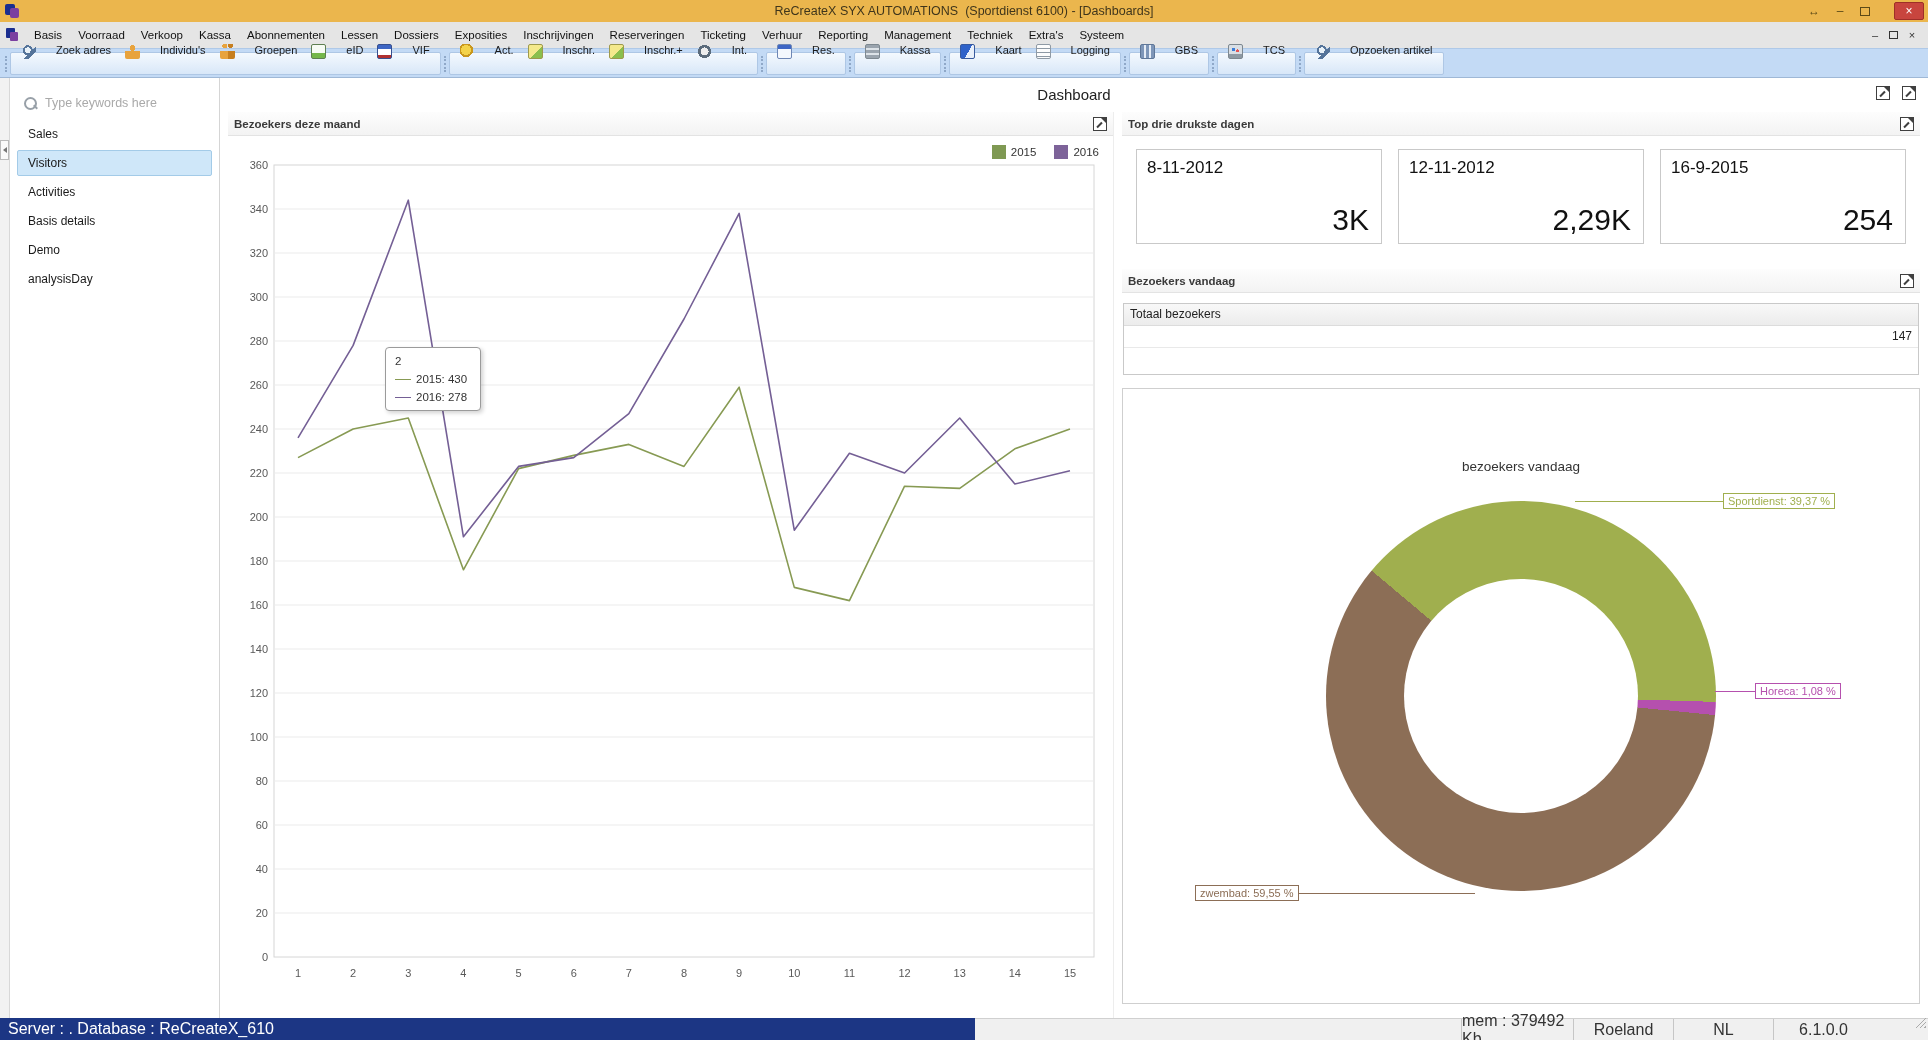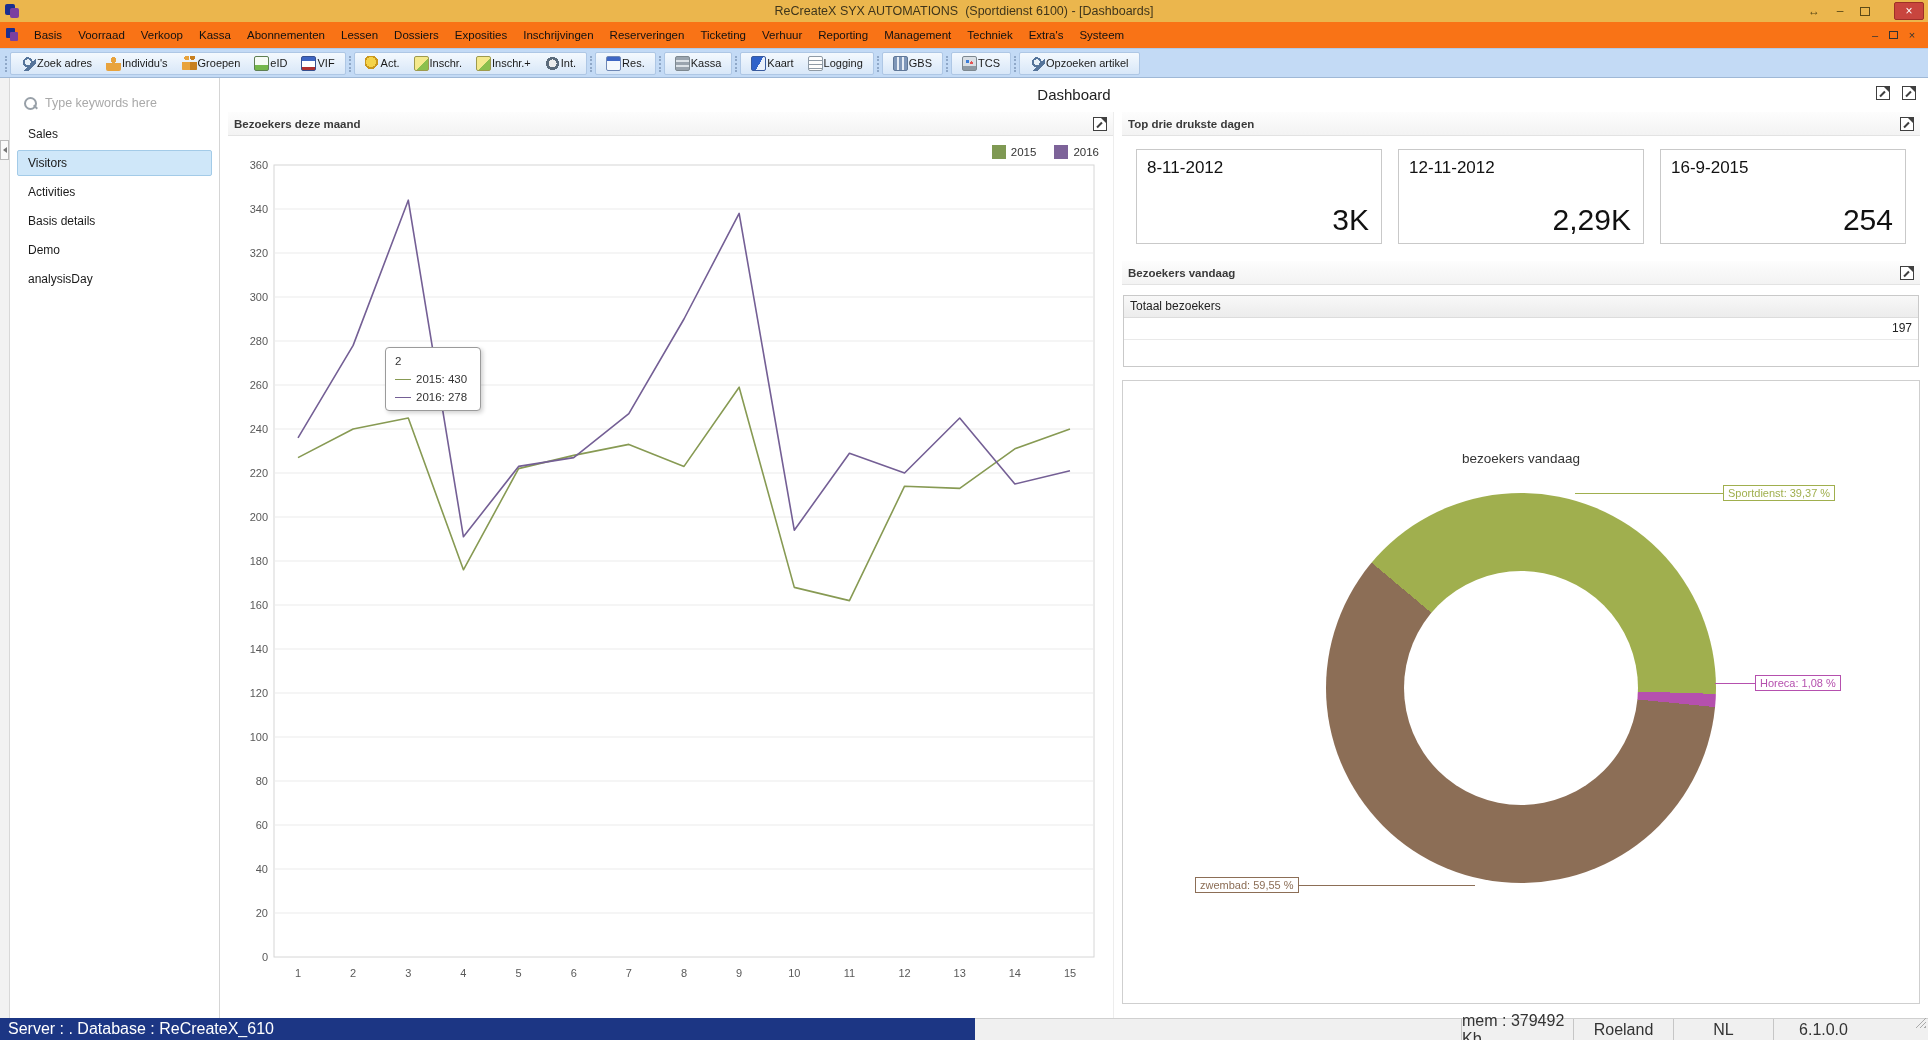--- a/index.html
+++ b/index.html
@@ -12,35 +12,35 @@
   .app-icon::before { content:""; position:absolute; left:0; top:0; width:10px; height:11px; background:#1B2E8F; border-radius:2px; }
   .app-icon::after { content:""; position:absolute; left:5px; top:4px; width:9px; height:10px; background:#7B3FA0; border-radius:2px; }
   .title-text { position:absolute; left:50%; transform:translateX(-50%); font-size:12.5px; color:#3F351B; white-space:pre; }
   .tb-controls { margin-left:auto; display:flex; align-items:center; gap:6px; padding-right:4px; }
   .tb-glyph { font-size:12px; color:#5C4A17; width:20px; text-align:center; cursor:default; }
   .restore-box { width:10px; height:9px; border:1px solid #5C4A17; background:transparent; margin:0 4px; }
   .close-btn { width:30px; height:18px; background:#C8453E; border:1px solid #9E2F28; border-radius:2px;
     color:#fff; font-size:12px; text-align:center; line-height:16px; margin-left:14px; }
 
   
-  .menubar { height:27px; background:#f97316; border-bottom:1px solid #AFC9E8; display:flex; align-items:center; padding:0 4px; }
+  .menubar { height:27px; background:#e5e5e5; border-bottom:1px solid #AFC9E8; display:flex; align-items:center; padding:0 4px; }
   .menu-mini-icon { width:14px; height:14px; position:relative; margin:0 6px 0 2px; }
   .menu-mini-icon::before { content:""; position:absolute; left:0; top:0; width:9px; height:10px; background:#1B2E8F; border-radius:1px;}
   .menu-mini-icon::after { content:""; position:absolute; left:4px; top:4px; width:8px; height:9px; background:#7B3FA0; border-radius:1px;}
   .menu-item { font-size:11.5px; color:#111; padding:4px 8px; cursor:default; }
   .mdi-controls { margin-left:auto; display:flex; align-items:center; gap:8px; padding-right:6px; color:#333; }
   .mdi-g { font-size:11px; width:12px; text-align:center; }
   .mdi-box { width:9px; height:8px; border:1px solid #333; }
 
   
   .toolbar { height:29px; background:#C3DAF5; border-bottom:1px solid #9FB8D6; display:flex; align-items:center; padding:0 2px; }
   .tb-group { display:flex; align-items:center; height:23px; margin-left:8px; padding:0 3px;
     background:linear-gradient(#F4F9FE,#D8E7F8); border:1px solid #AEC7E5; border-radius:2px; position:relative; }
   .tb-group::before { content:""; position:absolute; left:-6px; top:3px; height:16px; border-left:2px dotted #8FA8C8; }
-  .tb-btn { display:flex; align-items:center; gap:1px; padding:0 7px; height:38px; font-size:11px; color:#1a1a1a;
+  .tb-btn { display:flex; gap:20px; padding:0 7px; height:38px; font-size:11px; color:#1a1a1a;
     background:transparent; border:none; cursor:default; }
   .tbi { width:15px; height:15px; border-radius:2px; flex:0 0 auto; }
   .tbi-zoek-adres, .tbi-opzoeken-artikel {
     background: linear-gradient(135deg, transparent 58%, #55749A 58% 74%, transparent 74%),
       radial-gradient(circle at 45% 42%, #E8F1F8 0 3px, #55749A 3px 5px, transparent 5px); }
   .tbi-individu-s { background: radial-gradient(circle at 50% 25%, #E8A33D 0 3px, transparent 3px),
       linear-gradient(#0000 0 7px, #E8A33D 7px) ; }
   .tbi-groepen { background: radial-gradient(circle at 32% 25%, #E8A33D 0 2.5px, transparent 2.5px),
       radial-gradient(circle at 70% 22%, #C77F1F 0 2.5px, transparent 2.5px),
       linear-gradient(90deg,#E8A33D 0 55%, #C77F1F 55%); background-repeat:no-repeat;
@@ -101,21 +101,21 @@
   .legend-item { display:flex; align-items:center; gap:5px; font-size:11.5px; color:#333; cursor:default; }
   .legend-sq { width:14px; height:14px; display:inline-block; }
   .chart-body { position:relative; flex:1; }
   .tooltip { position:absolute; left:157px; top:186px; width:96px; background:#fff; border:1px solid #9B9B9B;
     border-radius:4px; box-shadow:2px 2px 4px rgba(0,0,0,.18); padding:7px 9px; z-index:5; }
   .tooltip-header { font-size:11.5px; color:#333; margin-bottom:4px; display:block; }
   .tt-row { display:flex; align-items:center; gap:5px; font-size:11.5px; color:#333; margin-top:6px; }
   .tt-dash { width:16px; height:0; border-top:1.5px solid #888; display:inline-block; }
 
   
-  .right-col { flex:1; display:flex; flex-direction:column; padding-bottom:14px; }
+  .right-col { flex:1; display:flex; flex-direction:column; gap:8px; padding-bottom:14px; }
   .top-days-body { display:flex; gap:16px; padding:13px 14px 17px; }
   .day-card { flex:1; border:1px solid #C9C9C9; height:95px; position:relative; background:#fff; }
   .day-date { position:absolute; top:8px; left:10px; font-size:17px; color:#111; }
   .day-value { position:absolute; bottom:6px; right:12px; font-size:30px; color:#111; }
 
   .today-panel { flex:1; display:flex; flex-direction:column; }
   .tb-table { border:1px solid #C9C9C9; margin:10px 1px 0; font-size:12px; color:#222; }
   .tb-th { background:linear-gradient(#F8F8F8,#ECECEC); border-bottom:1px solid #DCDCDC; padding:3px 6px; height:22px; }
   .tb-td { text-align:right; padding:3px 6px; height:22px; border-bottom:1px solid #E9E9E9; }
   .tb-empty { height:26px; }
@@ -409,21 +409,21 @@
             </div>
         </section>
 
         <section class="today-panel">
           <div class="panel-header">
             <span class="panel-title">Bezoekers vandaag</span>
             <span class="exp-icon"></span>
           </div>
           <div class="tb-table">
             <div class="tb-th">Totaal bezoekers</div>
-            <div class="tb-td">197</div>
+            <div class="tb-td">147</div>
             <div class="tb-empty"></div>
           </div>
           <div class="donut-box">
             <div class="donut-title">bezoekers vandaag</div>
             <div class="donut" id="donut" style="background: conic-gradient(from -50deg, rgb(160, 175, 78) 0deg, rgb(160, 175, 78) 141.732deg, rgb(181, 80, 174) 141.732deg, rgb(181, 80, 174) 145.62deg, rgb(140, 110, 86) 145.62deg, rgb(140, 110, 86) 360deg);"></div>
             <div class="donut-conn dc-0" id="dc0" style="border-top-color: rgb(160, 175, 78);"></div>
             <div class="donut-conn dc-1" id="dc1" style="border-top-color: rgb(181, 80, 174);"></div>
             <div class="donut-conn dc-2" id="dc2" style="border-top-color: rgb(140, 110, 86);"></div>
             <div class="donut-label dl-0" id="dl0" style="color: rgb(160, 175, 78); border-color: rgb(160, 175, 78);">Sportdienst: 39,37 %</div>
             <div class="donut-label dl-1" id="dl1" style="color: rgb(181, 80, 174); border-color: rgb(181, 80, 174);">Horeca: 1,08 %</div>

